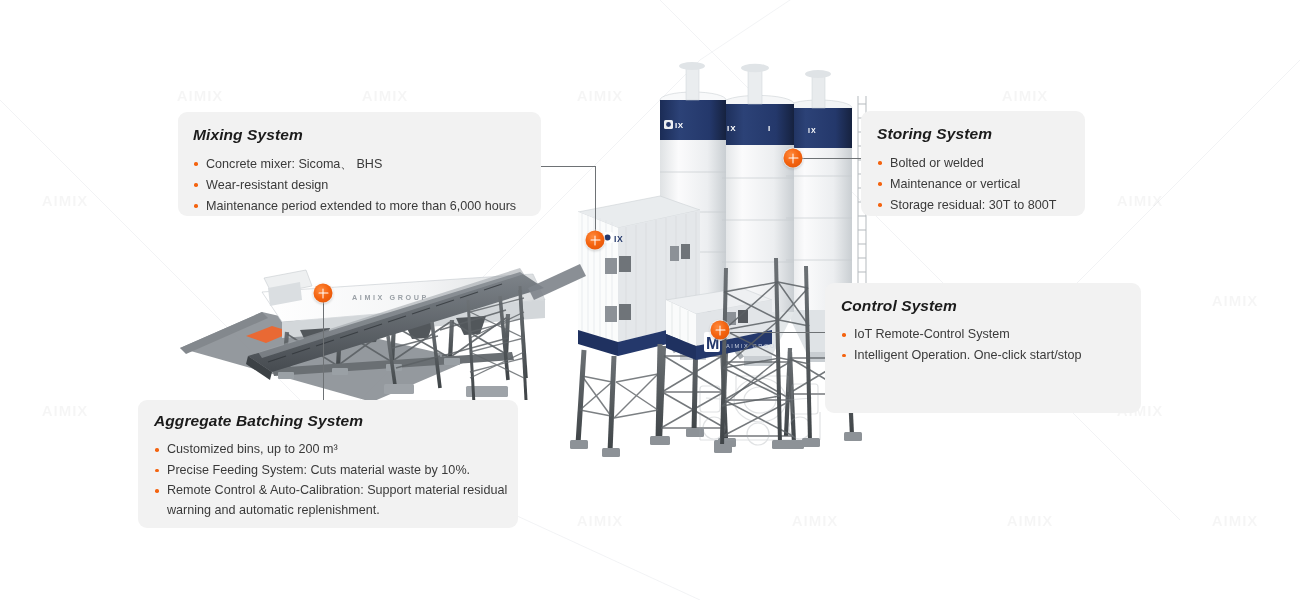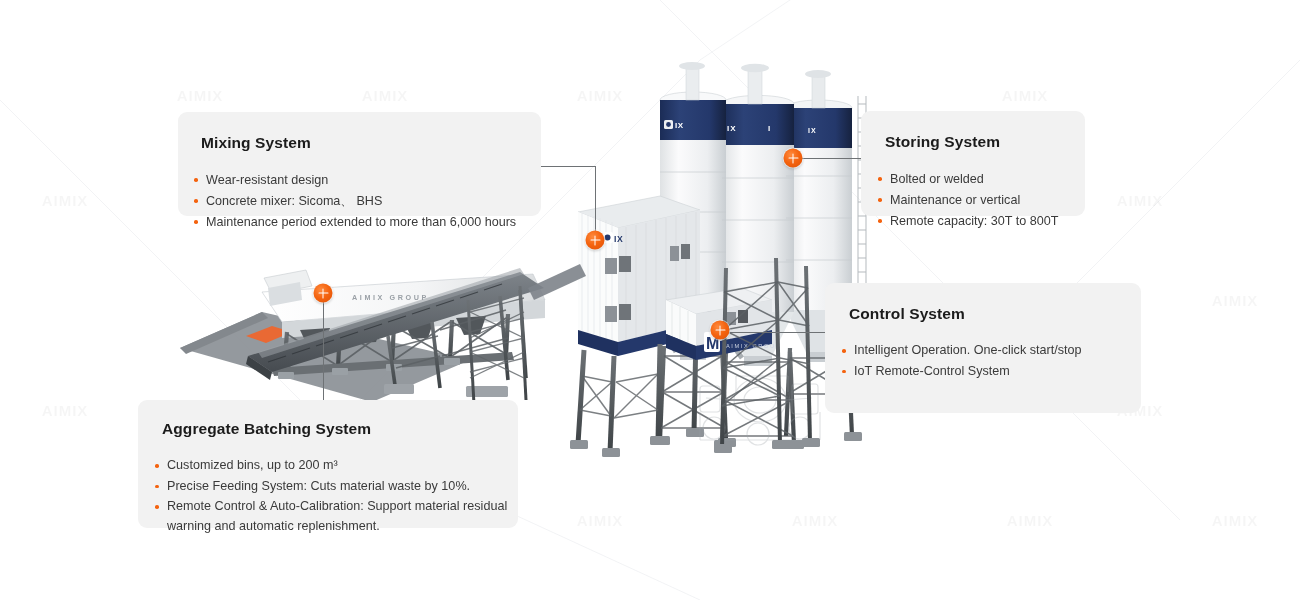--- a/index.html
+++ b/index.html
@@ -43,21 +43,22 @@
   .marker::before{left:4.5px;top:8.7px;width:10px;height:1.6px;}
   .marker::after{left:8.7px;top:4.5px;width:1.6px;height:10px;}
 
   
   .panel{
     position:absolute;background:#f2f2f2;border-radius:9px;z-index:6;
     padding:0;box-sizing:border-box;
   }
   .panel-title{
     font-size:15.5px;font-weight:700;color:#1b1b1b;letter-spacing:.1px;
-    margin:8px;
+    margin:0;
+    font-style:italic;
   }
   .panel ul{list-style:none;margin:0;padding:0;}
   .panel li{
     position:relative;padding-left:13px;
     font-size:12.6px;line-height:20px;color:#3a3a3a;
     margin-bottom:1px;
   }
   .panel li .dot{
     position:absolute;left:1px;top:8px;width:3.5px;height:3.5px;
     background:#f4630f;border-radius:50%;
@@ -522,40 +523,40 @@
   <div class="conn conn-v" style="left:323px;top:293px;height:107px;"></div>
 
   <div class="marker" style="left:595px;top:240px;"></div>
   <div class="marker" style="left:793px;top:158px;"></div>
   <div class="marker" style="left:720px;top:330px;"></div>
   <div class="marker" style="left:323px;top:293px;"></div>
 
   <div class="panel" id="panel-mixing">
     <div class="panel-title">Mixing System</div>
     <ul>
+      <li><span class="dot"></span><span>Concrete mixer: Sicoma、 BHS</span></li>
       <li><span class="dot"></span><span>Wear-resistant design</span></li>
-      <li><span class="dot"></span><span>Concrete mixer: Sicoma、 BHS</span></li>
       <li><span class="dot"></span><span>Maintenance period extended to more than 6,000 hours</span></li>
     </ul>
   </div>
 
   <div class="panel" id="panel-storing">
     <div class="panel-title">Storing System</div>
     <ul>
       <li><span class="dot"></span><span>Bolted or welded</span></li>
       <li><span class="dot"></span><span>Maintenance or vertical</span></li>
-      <li><span class="dot"></span><span>Remote capacity: 30T to 800T</span></li>
+      <li><span class="dot"></span><span>Storage residual: 30T to 800T</span></li>
     </ul>
   </div>
 
   <div class="panel" id="panel-control">
     <div class="panel-title">Control System</div>
     <ul>
+      <li><span class="dot"></span><span>IoT Remote-Control System</span></li>
       <li><span class="dot"></span><span>Intelligent Operation. One-click start/stop</span></li>
-      <li><span class="dot"></span><span>IoT Remote-Control System</span></li>
     </ul>
   </div>
 
   <div class="panel" id="panel-aggregate">
     <div class="panel-title">Aggregate Batching System</div>
     <ul>
       <li><span class="dot"></span><span>Customized bins, up to 200 m³</span></li>
       <li><span class="dot"></span><span>Precise Feeding System: Cuts material waste by 10%.</span></li>
       <li><span class="dot"></span><span>Remote Control &amp; Auto-Calibration: Support material residual warning and automatic replenishment.</span></li>
     </ul>

